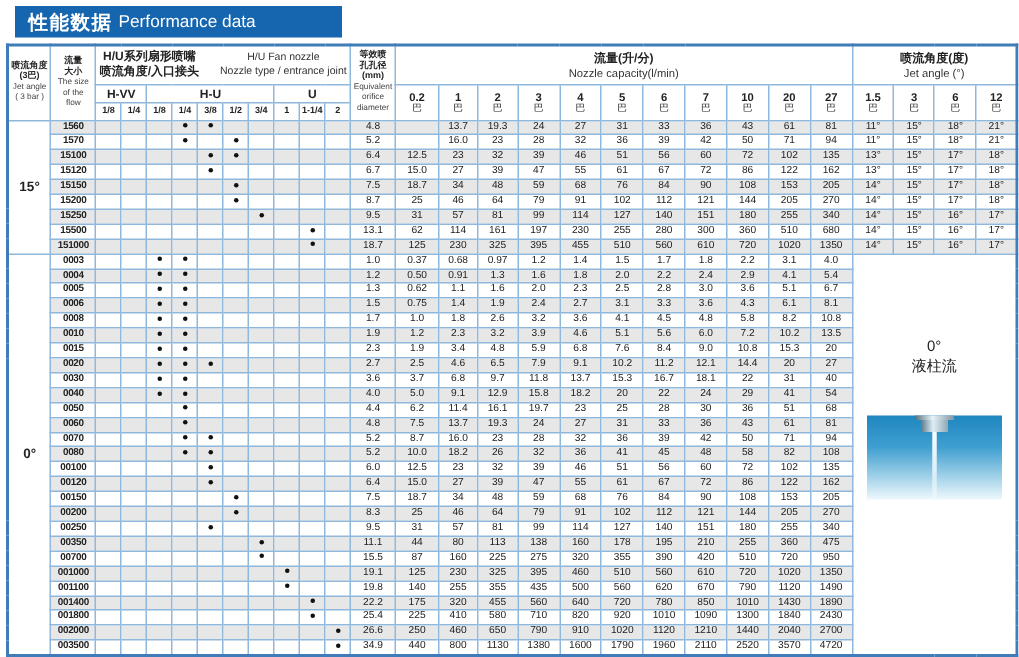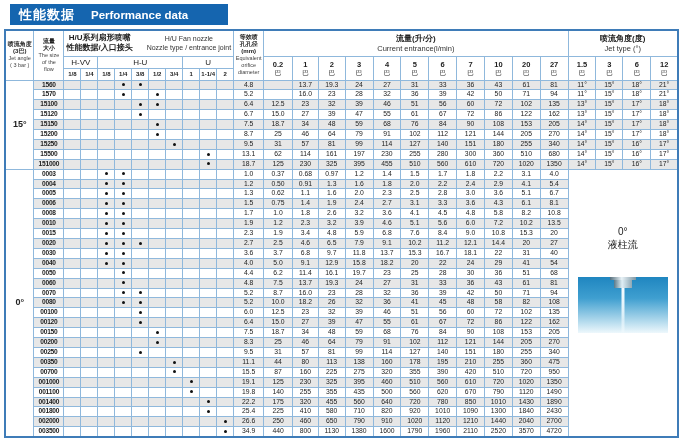--- a/index.html
+++ b/index.html
@@ -1,33 +1,33 @@
 <!DOCTYPE html>
 <html style="--accent: #1565af; --frame: #3f7cb8; --grid: #8fb8dc;"><head>
 <meta charset="utf-8">
 <style>
   html,body{margin:0;padding:0;width:679px;height:438px;background:#fff;overflow:hidden;
     font-family:"Liberation Sans",sans-serif;}
   .titlebar{margin:4px 0 0 10px;width:218px;height:21px;background:var(--accent,#1565af);
-    display:flex;align-items:center;box-sizing:border-box;padding-left:9px;gap:16px;}
+    display:flex;align-items:center;box-sizing:border-box;padding-left:9px;gap:4px;}
   .title-zh{color:#fff;font-weight:bold;font-size:13px;letter-spacing:1px;}
-  .title-en{color:#fff;font-weight:bold;font-size:11.5px;}
+  .title-en{color:#fff;font-weight:normal;font-size:11.5px;}
   table{border-collapse:collapse;table-layout:fixed;margin:4px 0 0 4px;
     border:2px solid var(--frame,#3f7cb8);}
   th,td{border:1px solid var(--grid,#8fb8dc);padding:0;text-align:center;vertical-align:middle;
     overflow:hidden;white-space:nowrap;color:#222;}
   thead th{background:#fff;}
   .hdr-tiny{font-size:6px;line-height:7px;font-weight:bold;}
   .hdr-tiny .en{font-size:5.5px;font-weight:normal;color:#444;}
   .nozzle-head{display:flex;justify-content:center;align-items:center;gap:14px;}
   .nozzle-head .zh{font-size:8px;font-weight:bold;line-height:10px;}
   .nozzle-head .en{font-size:7px;font-weight:normal;line-height:9px;color:#333;}
   .grp-head .zh{font-size:8px;font-weight:bold;line-height:10px;text-align:center;}
   .grp-head .en{font-size:7.5px;font-weight:normal;line-height:9px;color:#333;}
-  .series-th{font-size:8px;font-weight:normal;height:11px;line-height:11px;}
+  .series-th{font-size:8px;font-weight:bold;height:11px;line-height:11px;}
   .size-th{font-size:6px;font-weight:bold;height:11px;line-height:11px;}
   .bar-th{height:22px;}
   .bar-num{font-size:7.5px;font-weight:bold;line-height:9px;}
   .bar-unit{font-size:6.5px;font-weight:normal;line-height:8px;}
   tbody td{height:8.9px;line-height:8.9px;font-size:6.8px;}
   tr.r-gray td{background:#e7e7e7;}
   tr.r-white td{background:#fff;}
   td.flow{font-weight:bold;font-size:6.6px;letter-spacing:-0.2px;}
   td.angle-label{background:#fff !important;font-weight:bold;font-size:9px;}
   td.stream-cell{background:#fff !important;vertical-align:top;}
@@ -93,43 +93,43 @@
         <span>流量</span><br>
         <span>大小</span><br>
         <span class="en">The size</span><br>
         <span class="en">of the</span><br>
         <span class="en">flow</span>
       </th>
       <th colspan="10">
         <div class="nozzle-head">
           <div class="zh">
             <div>H/U系列扇形喷嘴</div>
-            <div>性能数据/入口接头</div>
+            <div>喷流角度/入口接头</div>
           </div>
           <div class="en">
             <div>H/U  Fan nozzle</div>
             <div>Nozzle type / entrance joint</div>
           </div>
         </div>
       </th>
       <th rowspan="3" class="hdr-tiny">
         <span>等效喷</span><br>
         <span>孔孔径</span><br>
         <span>(mm)</span><br>
         <span class="en">Equivalent</span><br>
         <span class="en">orifice</span><br>
         <span class="en">diameter</span>
       </th>
       <th colspan="11" class="grp-head">
         <div class="zh">流量(升/分)</div>
-        <div class="en">Current entrance(l/min)</div>
+        <div class="en">Nozzle capacity(l/min)</div>
       </th>
       <th colspan="4" class="grp-head">
         <div class="zh">喷流角度(度)</div>
-        <div class="en">Jet type (°)</div>
+        <div class="en">Jet angle (°)</div>
       </th>
     </tr>
     <tr id="header-row-2">
       <th colspan="2" class="series-th">H-VV</th>
       <th colspan="5" class="series-th">H-U</th>
       <th colspan="3" class="series-th">U</th>
     <th class="bar-th" rowspan="2">
           <div class="bar-num">0.2</div>
           <div class="bar-unit">巴</div>
         </th>

